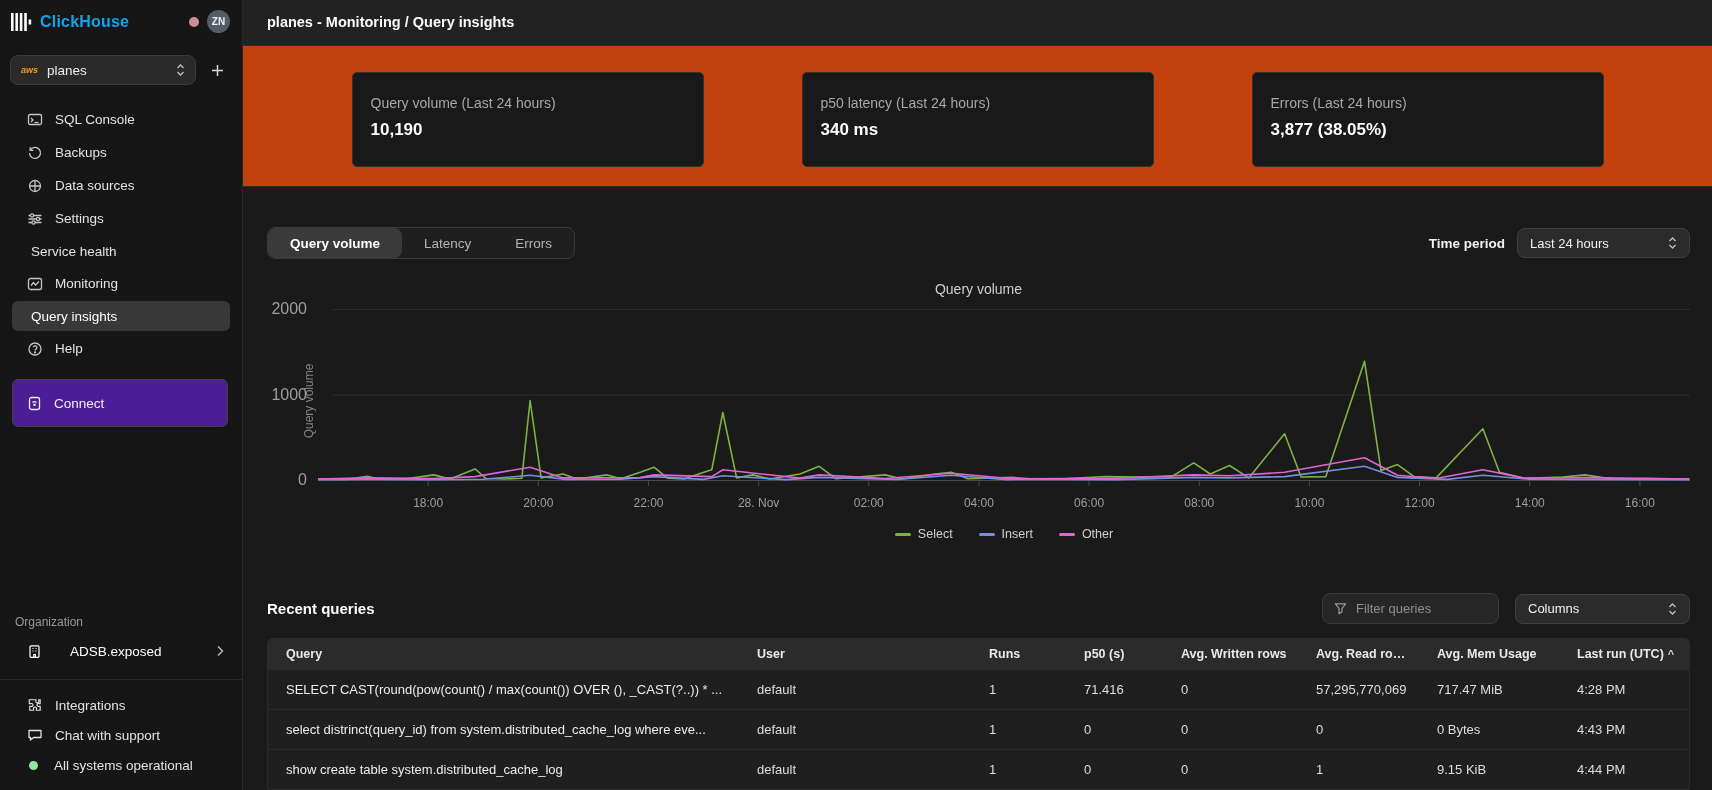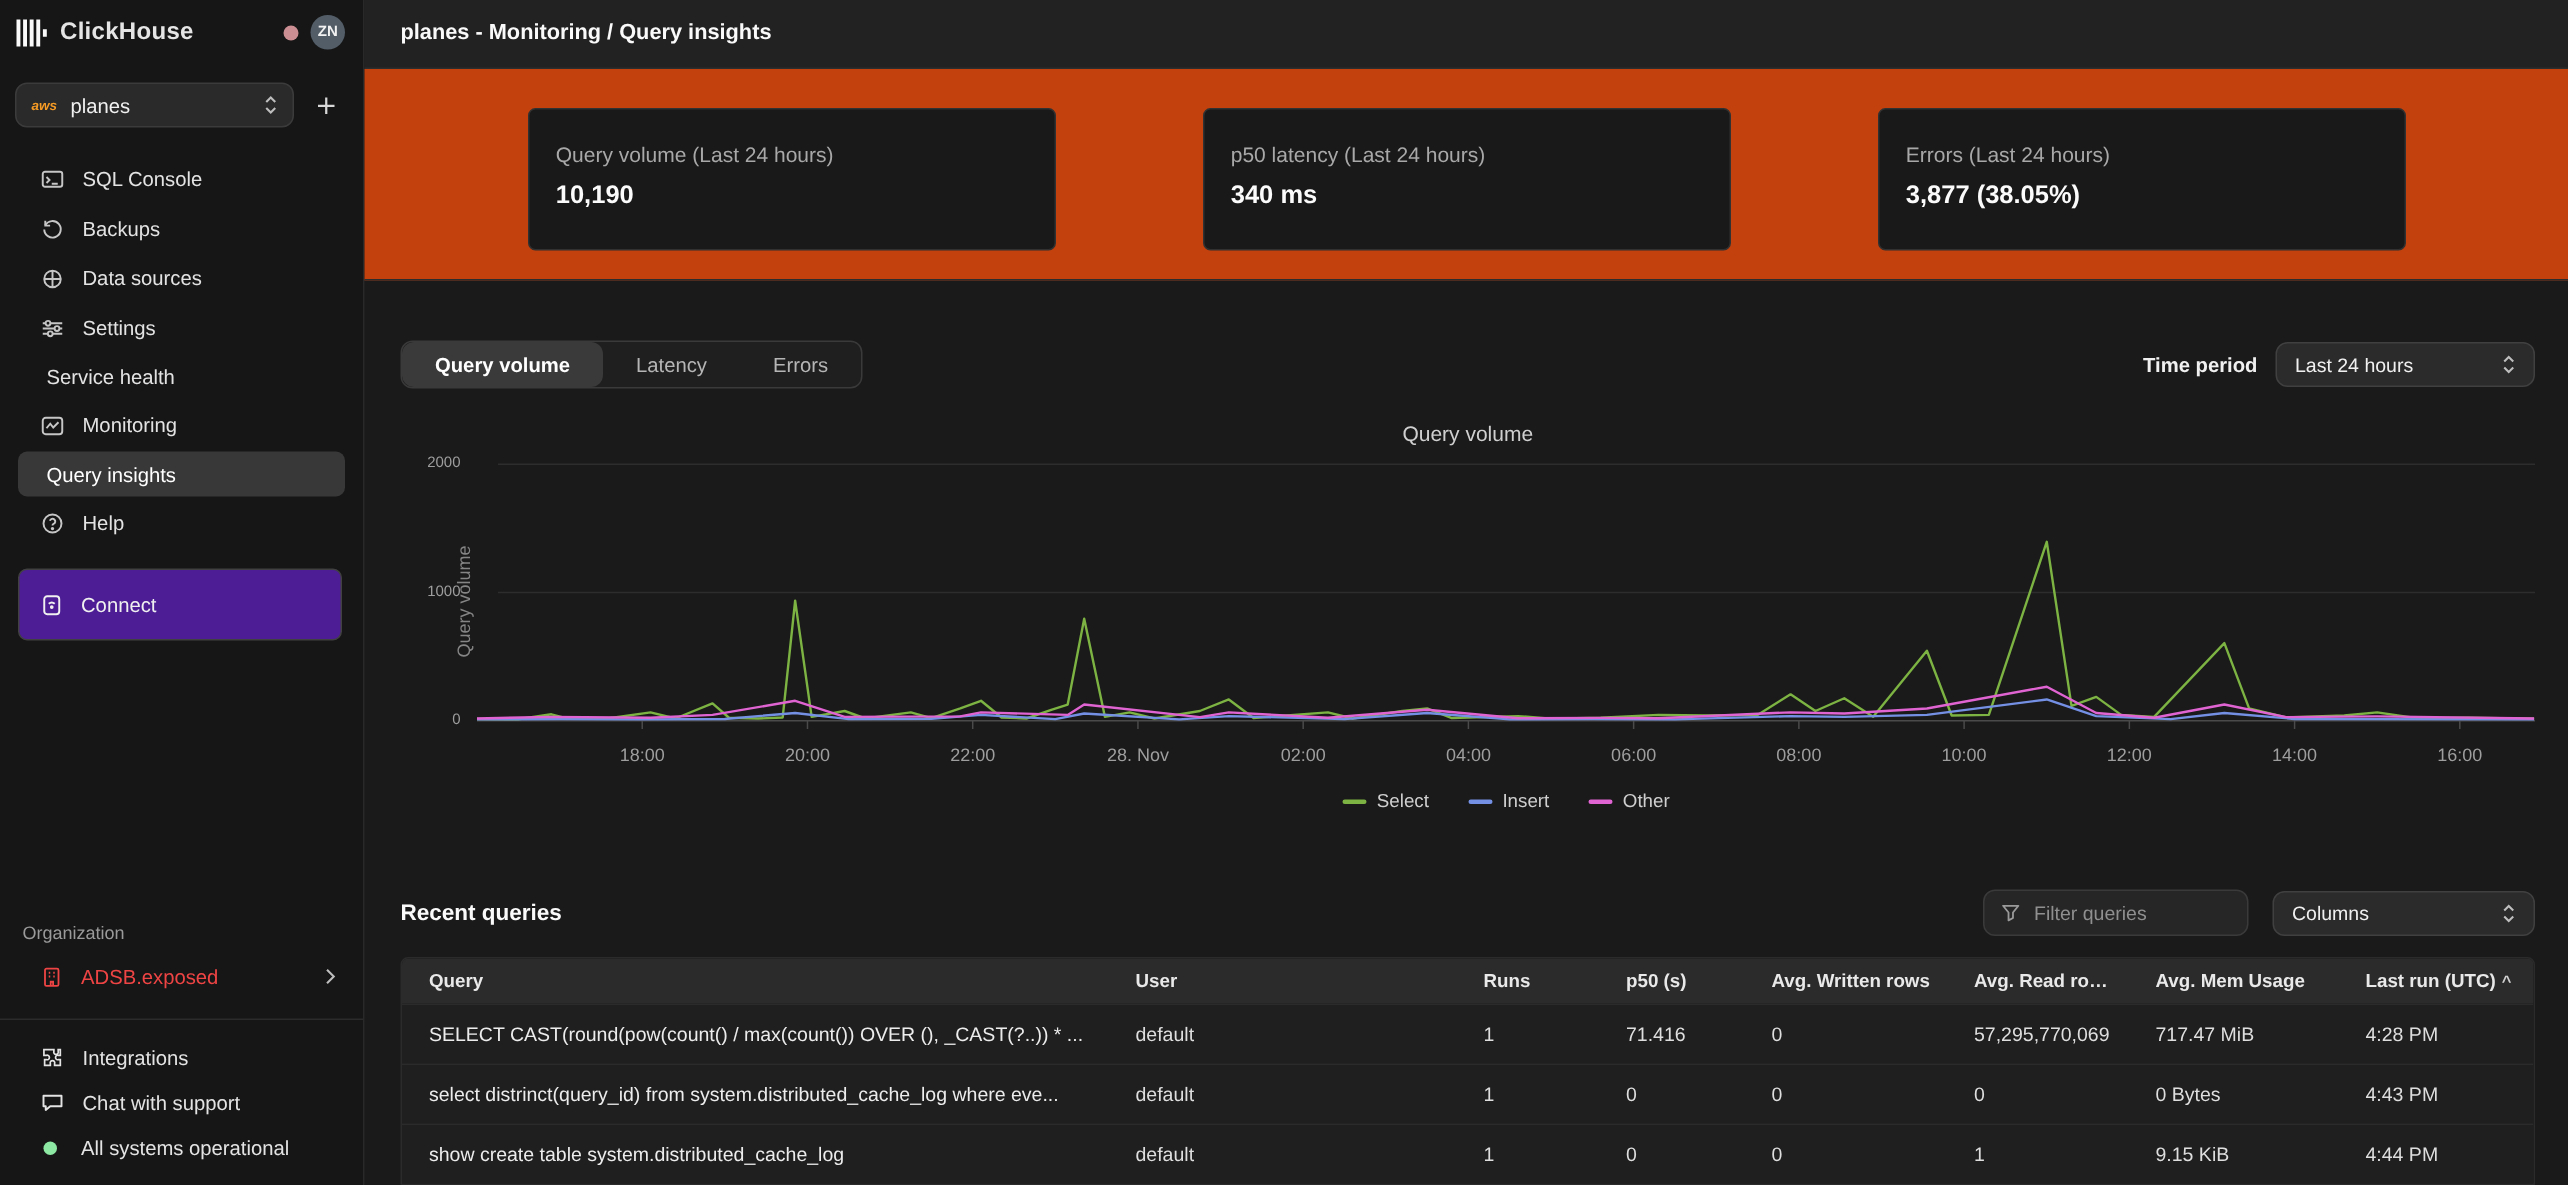--- a/index.html
+++ b/index.html
@@ -8,21 +8,21 @@
     font-family:"Liberation Sans","DejaVu Sans",sans-serif;
     background:#1a1a1a; color:#e8e8e8; display:flex;
   }
   
   .sidebar {
     width:243px; min-width:243px; height:100%;
     background:#161616; border-right:1px solid #292929;
     display:flex; flex-direction:column; padding:0 0 10px 0;
   }
   .brand-row { display:flex; align-items:center; gap:8px; padding:10px 12px 8px 10px; }
-  .brand-title { font-size:16px; font-weight:700; color:#e5e5e5; letter-spacing:.2px; }
+  .brand-title { font-size:16px; font-weight:700; color:#0ea5e9; letter-spacing:.2px; }
   .brand-dot { width:10px; height:10px; border-radius:50%; background:#cb8e92; margin-left:auto; }
   .avatar { width:23px; height:23px; border-radius:50%; background:#525d68; color:#f2f2f2;
     font-size:10px; font-weight:700; display:flex; align-items:center; justify-content:center; }
   .service-row { display:flex; align-items:center; gap:8px; padding:14px 12px 4px 10px; }
   .service-select {
     flex:1; height:30px; background:#2a2a2a; border:1px solid #3b3b3b; border-radius:8px;
     display:flex; align-items:center; gap:9px; padding:0 10px; cursor:pointer;
   }
   .aws-mark { font-size:9px; font-weight:700; color:#f49a25; font-style:italic; line-height:1; }
   .service-name { font-size:13.5px; color:#f0f0f0; flex:1; }
@@ -37,21 +37,21 @@
   .nav-item.sub { padding-left:19px; height:30px; }
   .nav-item.selected { background:#383838; color:#ffffff; }
   .connect-btn {
     margin:14px 14px 0 12px; height:48px; border:1px solid #414141; border-radius:6px;
     display:flex; align-items:center; gap:12px; padding:0 14px; font-size:13.5px;
     color:#f0f0f0; cursor:pointer; background:#4c1d95;
   }
   .sidebar-spacer { flex:1; }
   .org-label { padding:0 12px 6px 15px; font-size:12px; color:#9a9a9a; }
   .org-row { height:32px; margin:0 12px; padding:0 6px 0 15px; border-radius:6px;
-    display:flex; align-items:center; gap:12px; font-size:13.5px; color:#ef4444; cursor:pointer;text-align:center; }
+    display:flex; align-items:center; gap:28px; font-size:13.5px; color:#ffffff; cursor:pointer;text-align:center; }
   .org-row .chev { margin-left:auto; color:#bdbdbd; }
   .side-divider { border:none; border-top:1px solid #2b2b2b; margin:12px 0 10px 0; }
   .foot-item { height:30px; margin:0 12px; padding:0 10px 0 15px; border-radius:6px;
     display:flex; align-items:center; gap:12px; font-size:13.5px; color:#e3e3e3; cursor:pointer; }
   .status-dot { width:9px; height:9px; border-radius:50%; background:#8ce8a2; margin:0 4px 0 2px; }
   
   .main { flex:1; display:flex; flex-direction:column; min-width:0; }
   .topbar { height:48px; background:#222222; border-bottom:1px solid #2d2d2d;
     display:flex; align-items:center; padding:0 24px; }
   .topbar-title { font-size:14.5px; font-weight:700; color:#fafafa; }
@@ -75,21 +75,21 @@
     cursor:pointer; }
   .select-box .sel-val { flex:1; }
   .chevrons { color:#bdbdbd; display:flex; }
   
   .chart-section { position:relative; height:300px; margin-top:0; }
   .chart-title { position:absolute; top:22px; left:0; right:0; text-align:center;
     font-size:14px; color:#cfcfcf; }
   .plot-wrap { position:absolute; top:50px; left:51px; right:0; height:178px; }
   .plot-wrap svg { width:100%; height:100%; display:block; overflow:visible; }
   .ylab { position:absolute; right:calc(100% + 11px); transform:translateY(-50%);
-    font-size:10px; color:#9e9e9e; white-space:nowrap; }
+    font-size:16px; color:#9e9e9e; white-space:nowrap; }
   .yaxis-title { position:absolute; left:-46px; top:85px; transform:rotate(-90deg) translateX(0);
     transform-origin:center; font-size:12px; color:#858585; white-space:nowrap; }
   .x-labels { position:absolute; top:237px; left:51px; right:0; height:16px; }
   .x-labels span { position:absolute; transform:translateX(-50%); font-size:12px; color:#9e9e9e; white-space:nowrap; }
   .legend { position:absolute; top:268px; left:51px; right:0; display:flex; justify-content:center;
     gap:26px; align-items:center; }
   .legend-item { display:flex; align-items:center; gap:7px; font-size:12.5px; color:#cfcfcf; cursor:pointer; }
   .legend-swatch { width:16px; height:3px; border-radius:2px; }
   
   .recent-header { margin-top:34px; display:flex; align-items:center; }

